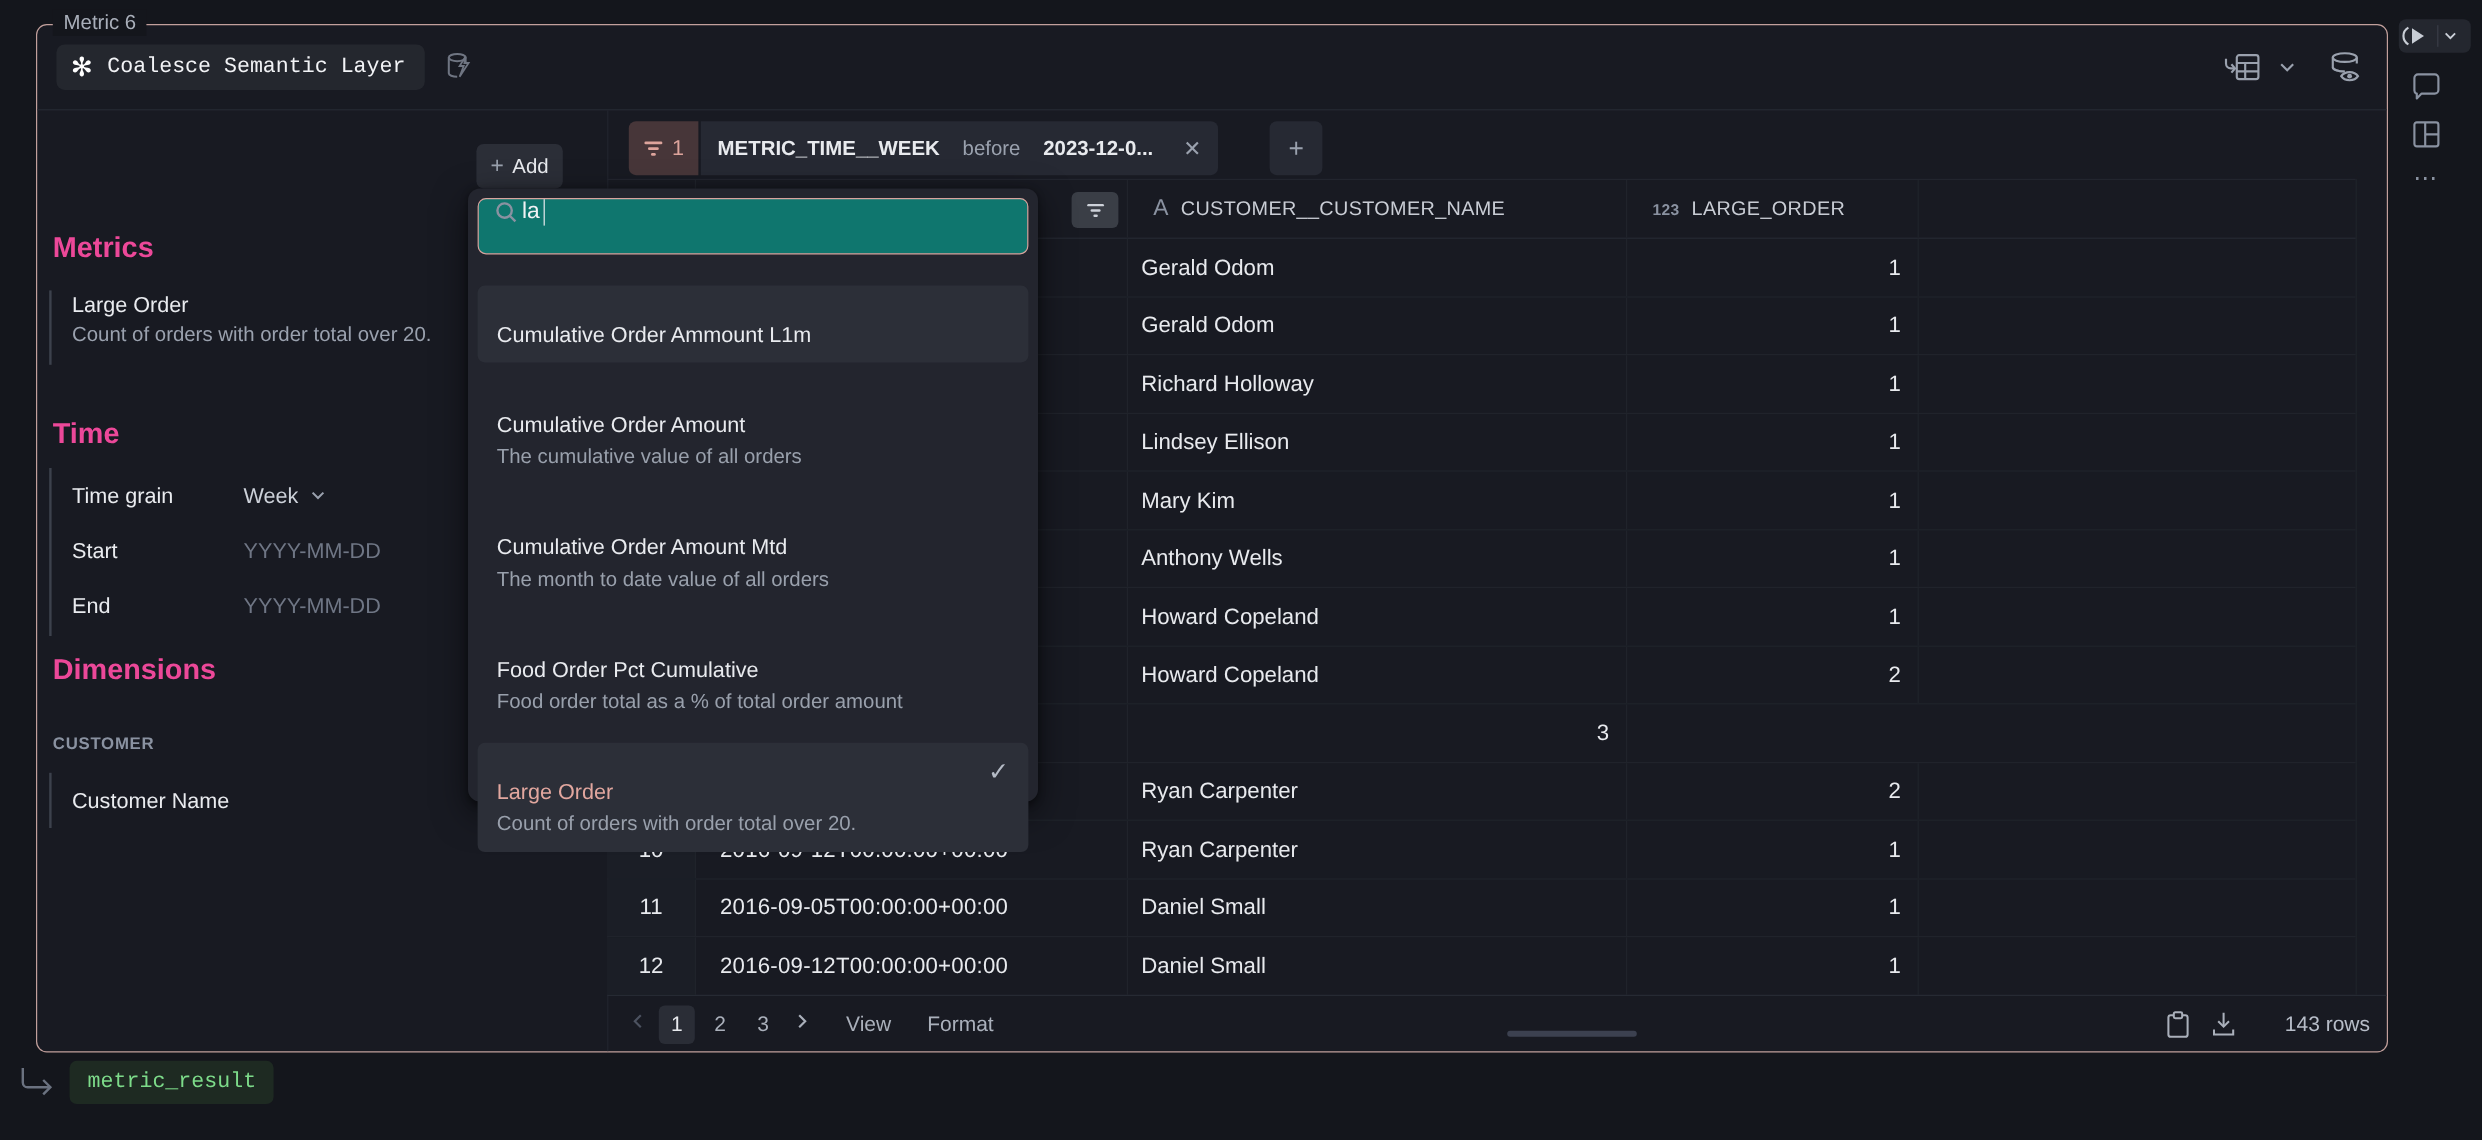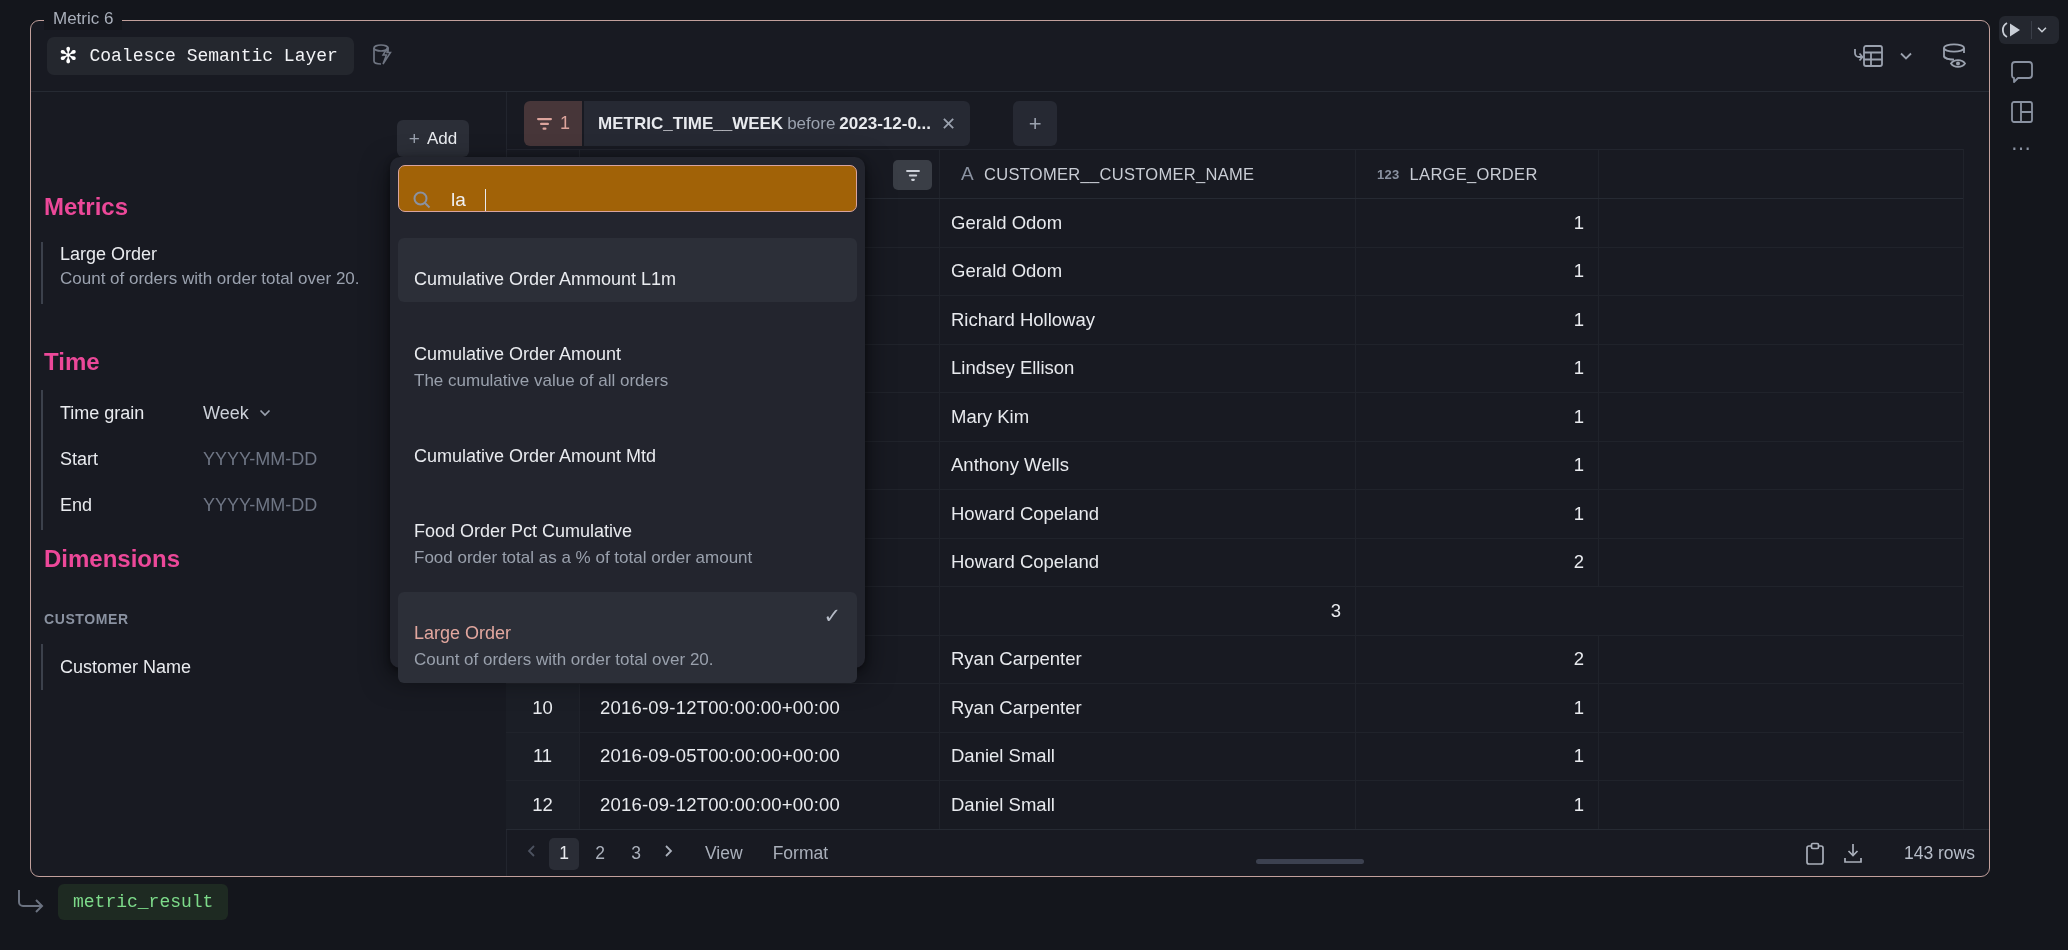--- a/index.html
+++ b/index.html
@@ -39,21 +39,21 @@
   .mini-label { position:absolute; left:13px; font-size:14px; font-weight:700; letter-spacing:.6px; color:#8a92a1; }
   .add-btn { position:absolute; left:366px; top:99px; width:72px; height:37px; background:#2b2e37;
     border-radius:6px; display:flex; align-items:center; justify-content:center; gap:7px;
     font-size:17px; color:#e9ebef; cursor:pointer; }
   .add-btn .plus { color:#9aa1ae; font-size:19px; }
 
   
   .filter-bar { position:absolute; left:493px; top:80px; height:45px; display:flex; align-items:stretch; }
   .f-badge { display:flex; align-items:center; gap:7px; background:#473639; color:#dda49c;
     border-radius:6px 0 0 6px; padding:0 12px; font-size:18px; }
-  .f-chip { display:flex; align-items:center; gap:4px; background:#262933; border-radius:0 6px 6px 0;
+  .f-chip { display:flex; align-items:center; gap:19px; background:#262933; border-radius:0 6px 6px 0;
     margin-left:2px; padding:0 14px; font-size:17px; }
   .f-chip .fld { font-weight:700; color:#e8eaee; }
   .f-chip .op { color:#9aa1ae; }
   .f-chip .val { font-weight:700; color:#e8eaee; }
   .f-chip .x { color:#9aa1ae; font-size:18px; margin-left:6px; cursor:pointer; }
   .f-add { width:44px; margin-left:43px; background:#262933; border-radius:6px; display:flex;
     align-items:center; justify-content:center; color:#9aa1ae; font-size:22px; cursor:pointer; }
 
   
   .tbl { position:absolute; left:475px; top:128px; width:1458px; height:680px;
@@ -88,22 +88,22 @@
   .pg .page.active { background:#2a2d36; color:#e8eaee; }
   .ft-link { font-size:17.5px; color:#aab0bb; margin-left:26px; cursor:pointer; }
   .scroll-thumb { position:absolute; left:750px; top:29px; width:108px; height:5px; border-radius:3px; background:#3c4150; }
   .ft-right { margin-left:auto; display:flex; align-items:center; gap:14px; color:#aab0bb; }
   .ft-rows { font-size:17.5px; color:#b7bdc8;margin-left:25px; }
 
   
   .dropdown { position:absolute; left:390px; top:157px; width:475px; height:511px; background:#23252e;
     border-radius:10px; box-shadow:0 10px 28px rgba(0,0,0,.55), 0 2px 6px rgba(0,0,0,.4); z-index:10;
     padding:8px; }
-  .search-box { height:47px; background:#a16207; border:1.5px solid #d8a49e; border-radius:7px;
-    display:flex; align-items:flex-end; padding:0 12px; gap:18px; }
+  .search-box { height:47px; background:#0f766e; border:1.5px solid #d8a49e; border-radius:7px;
+    display:flex; align-items:flex-start; padding:0 12px; gap:2px; }
   .search-box .q { font-size:19px; color:#f0f1f4; }
   .caret { display:inline-block; width:1.5px; height:22px; background:#e8eaee; margin-left:1px; vertical-align:middle; }
   .dd-list { margin-top:26px; }
   .dd-item { border-radius:6px; padding:9px 16px 10px 16px; margin-bottom:11px; position:relative; cursor:pointer; }
   .dd-item.hi { background:#2c2f38; }
   .dd-title { font-size:18px; color:#e9ebef; line-height:26px;margin-top:19px; }
   .dd-item.sel .dd-title { color:#e2a79f; }
   .dd-desc { font-size:17px; color:#99a0ac; line-height:27px; }
   .dd-check { position:absolute; right:16px; top:12px; color:#b5bbc6; font-size:21px; display:none; }
   .dd-item.sel .dd-check { display:block; }
@@ -401,20 +401,21 @@
     <div class="dd-list" id="dd-list">
         <div class="dd-item hi">
           <div class="dd-title">Cumulative Order Ammount L1m</div>
         </div>
         <div class="dd-item">
           <div class="dd-title">Cumulative Order Amount</div>
           <div class="dd-desc">The cumulative value of all orders</div>
         </div>
         <div class="dd-item">
           <div class="dd-title">Cumulative Order Amount Mtd</div>
+          <div class="dd-desc">The month to date value of all orders</div>
         </div>
         <div class="dd-item">
           <div class="dd-title">Food Order Pct Cumulative</div>
           <div class="dd-desc">Food order total as a % of total order amount</div>
         </div>
         <div class="dd-item hi sel">
           <div class="dd-title">Large Order</div>
           <div class="dd-desc">Count of orders with order total over 20.</div>
           <span class="dd-check">✓</span>
         </div>

